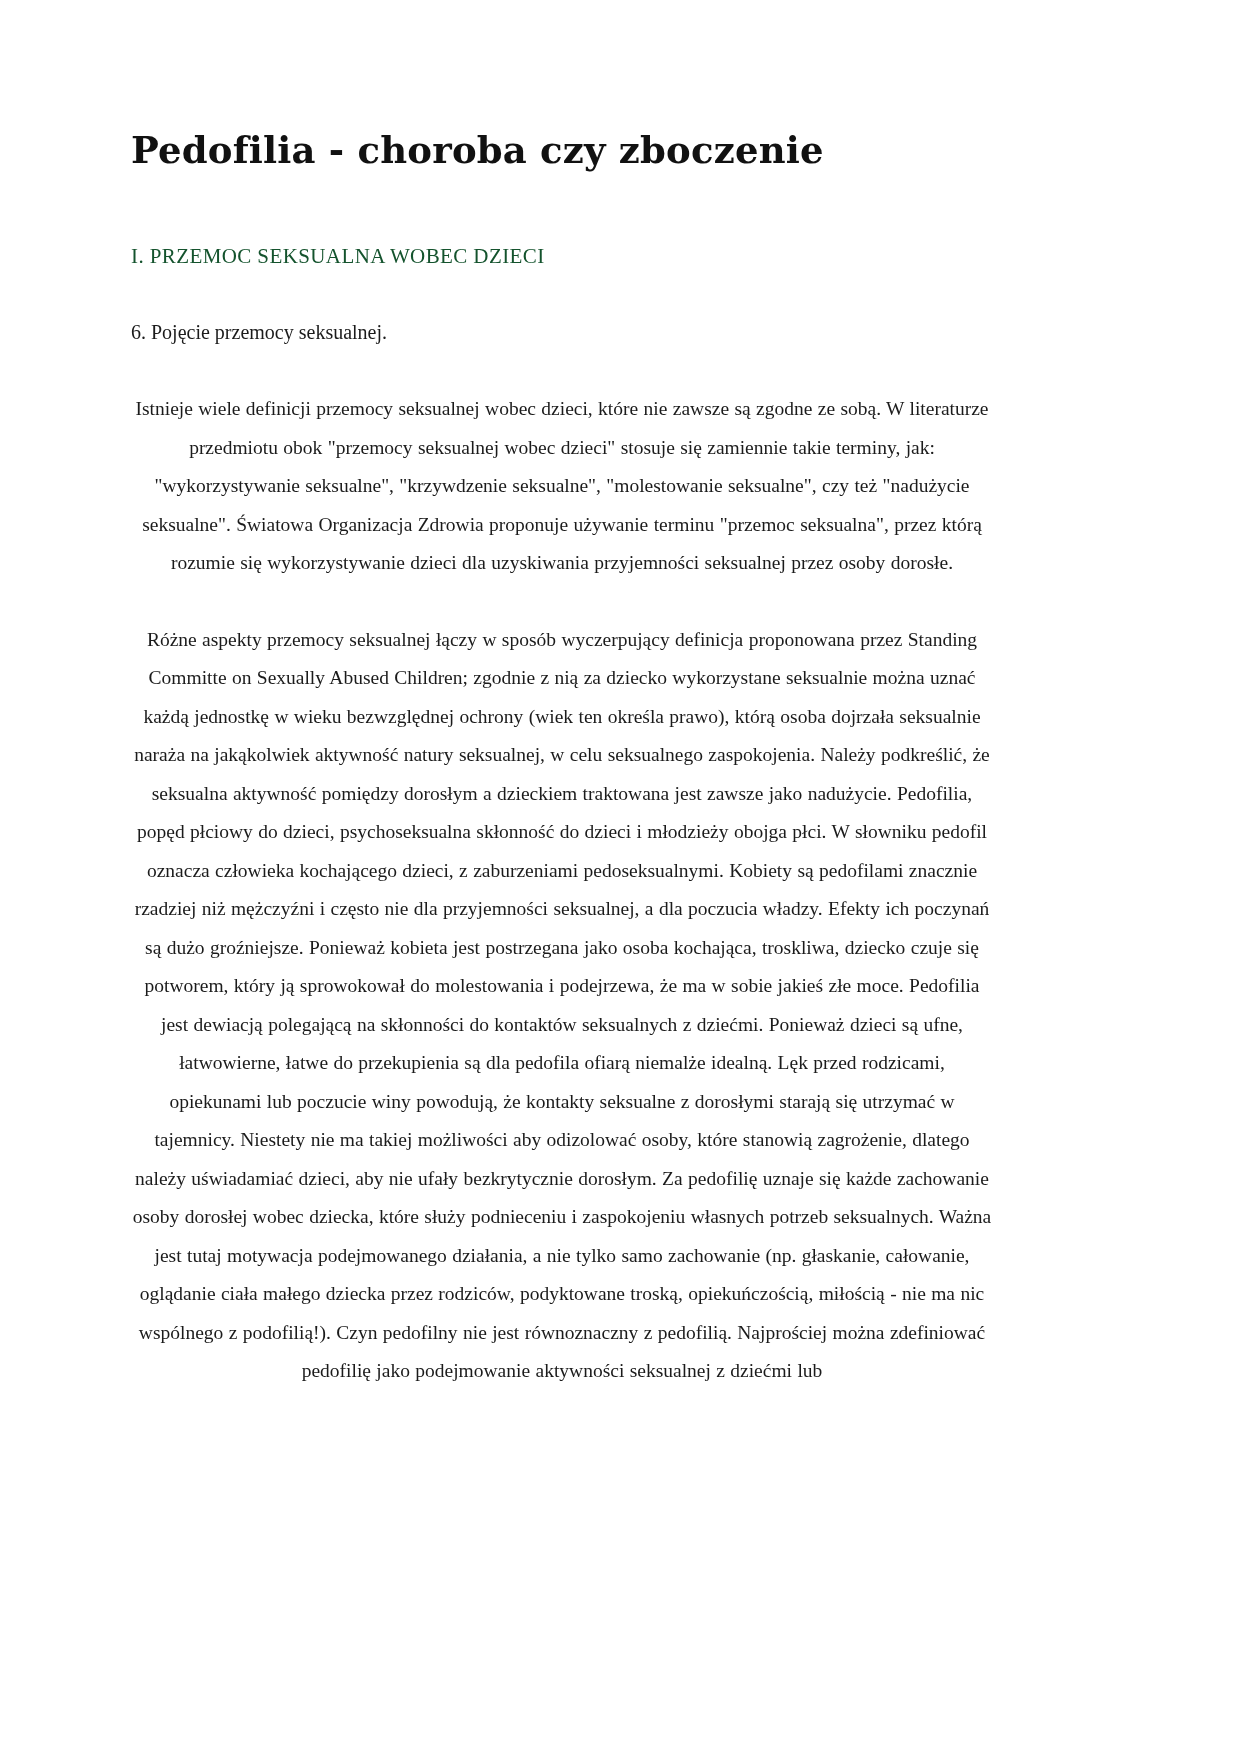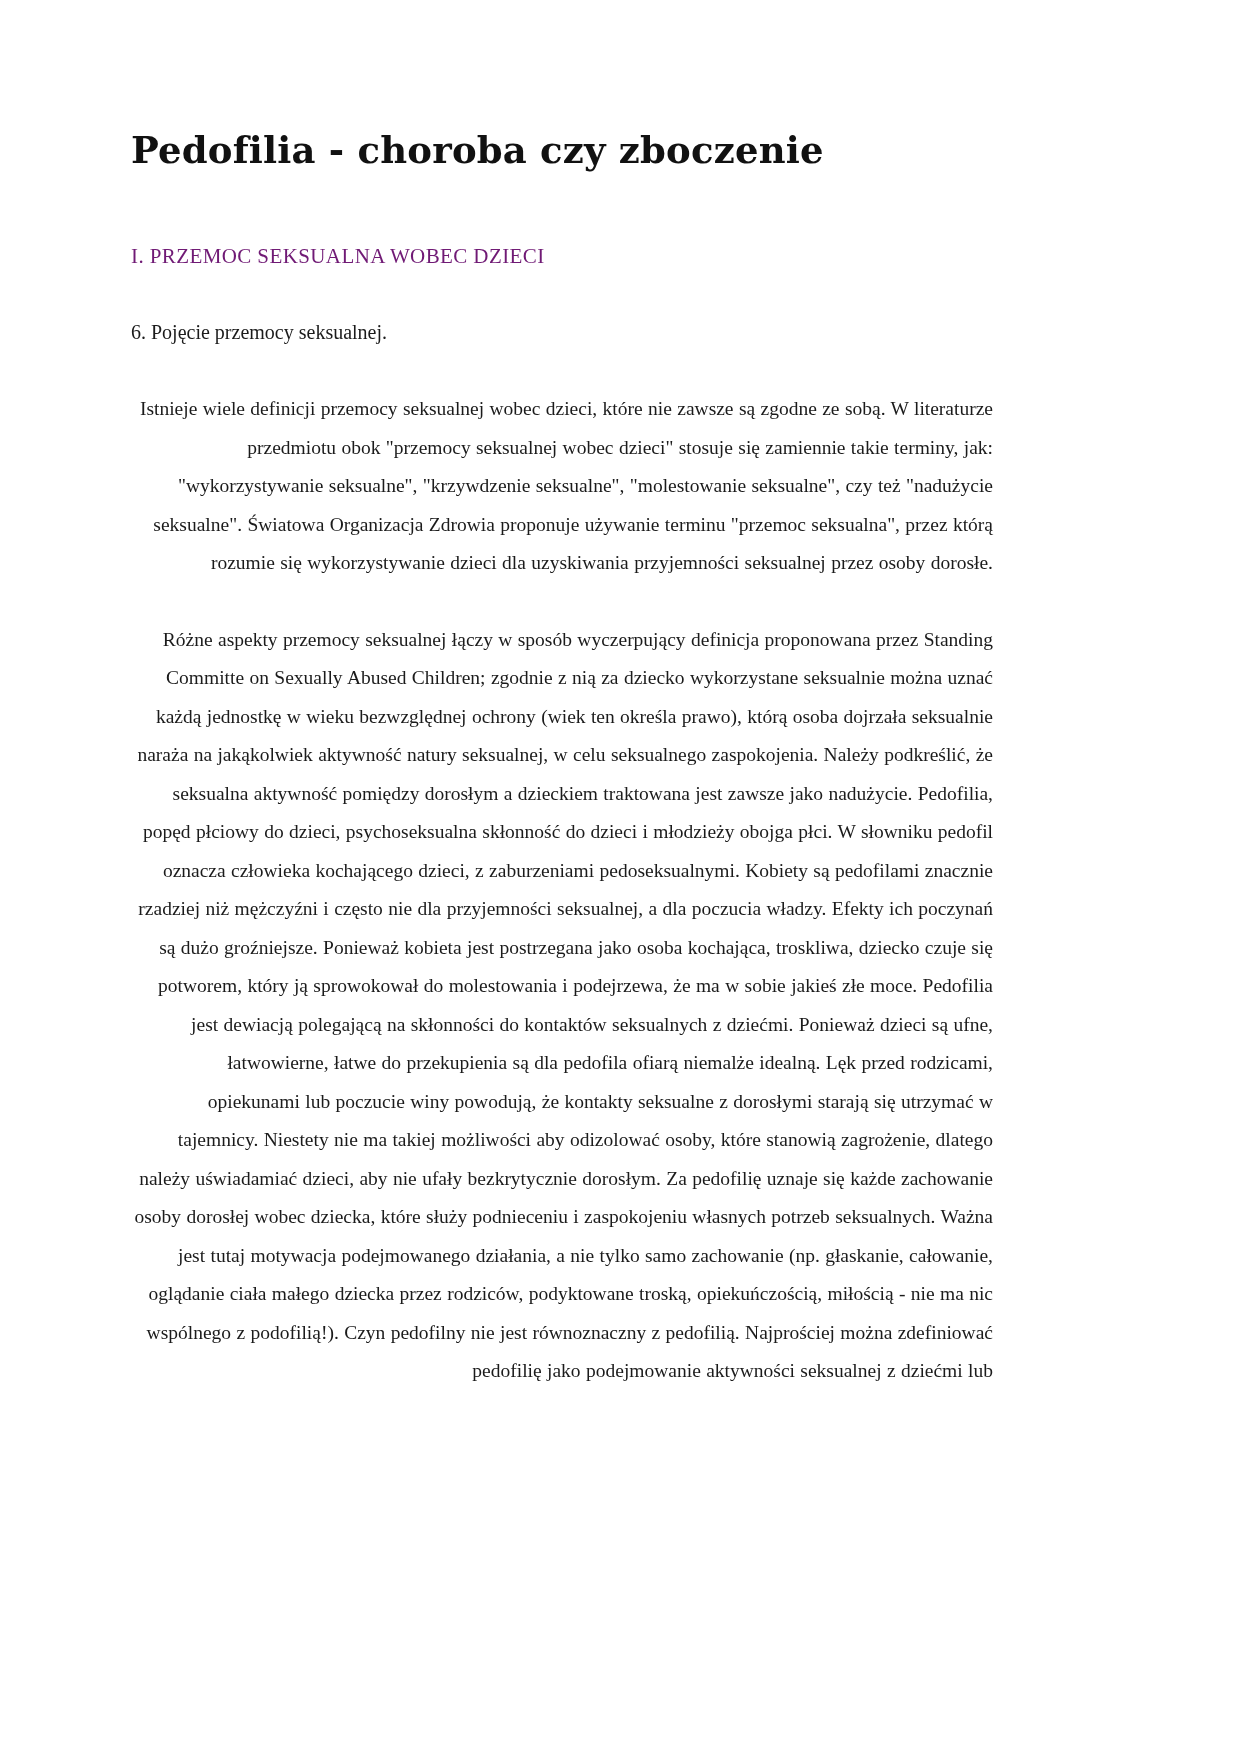--- a/index.html
+++ b/index.html
@@ -22,36 +22,36 @@
     font-weight: 700;
     color: #111111;
     margin: 0 0 72px 0;
     letter-spacing: 0.2px;
     line-height: 1.2;
     font-family: "DejaVu Serif", "Liberation Serif", serif;
   }
   .section-heading {
     font-size: 21px;
     font-weight: 400;
-    color: #701a75;
+    color: #14532d;
     margin: 0 0 52px 0;
     letter-spacing: 0.4px;
   }
   .subsection-heading {
     font-size: 20px;
     font-weight: 400;
     color: #1b1b1b;
     margin: 0 0 46px 0;
   }
   .body-paragraph {
     font-size: 19.5px;
     line-height: 38.5px;
     margin: 0 0 38px 0;
     max-width: 862px;
-    text-align: right;
+    text-align: center;
     word-spacing: 0.5px;
   }
 </style>
 </head>
 <body>
 
 <div class="page">
   <h1 class="doc-title">Pedofilia - choroba czy zboczenie</h1>
 
   <div class="section-heading">I. PRZEMOC SEKSUALNA WOBEC DZIECI</div>

